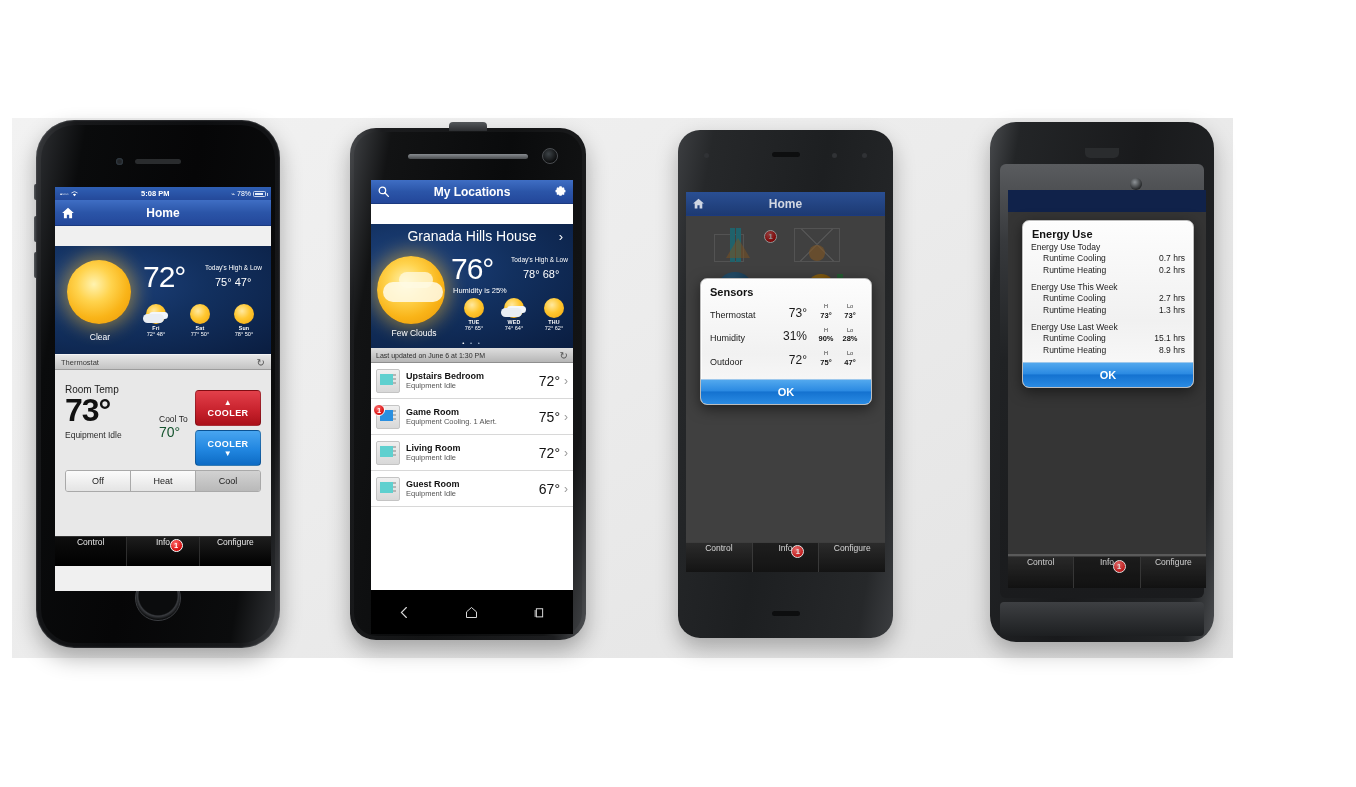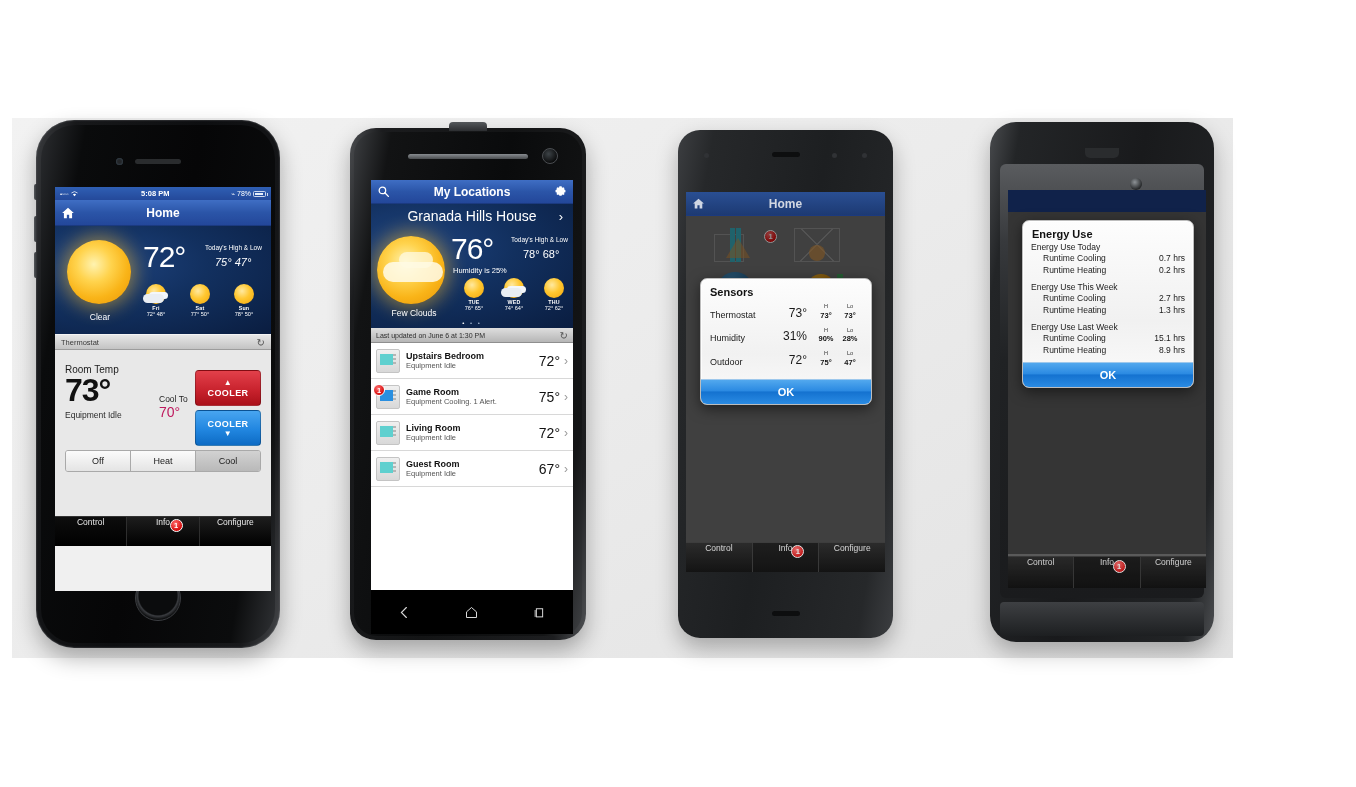--- a/index.html
+++ b/index.html
@@ -109,21 +109,21 @@
 
   .navbar { height:26px; background: linear-gradient(180deg,#3f6ec4 0%,#2b55a8 50%,#23479a 100%);
     display:flex; align-items:center; justify-content:center; position:relative;
     color:#fff; font-weight:bold; font-size:12px; border-bottom:1px solid #1b3a80; }
   .navbar .nb-icon { position:absolute; display:flex; align-items:center; justify-content:center; }
   .navbar .nb-left { left:6px; }
   .navbar .nb-right { right:6px; }
 
   
   .weather { position:relative; height:108px; overflow:hidden;
-    background: radial-gradient(ellipse at 20% 35%, #1f4480 0%, #12305f 45%, #0a1d40 100%); color:#fff; }
+    background: radial-gradient(ellipse at 20% 35%, #1f4480 0%, #12305f 45%, #0a1d40 100%); color:#fff;margin-top:20px; }
   .weather.w2 { height:124px; }
   .sun { position:absolute; border-radius:50%;
     background: radial-gradient(circle at 42% 38%, #fff3b0 0%, #ffd34d 32%, #f9b418 62%, #e89406 100%);
     box-shadow: 0 0 18px 5px rgba(255,190,40,.45); }
   .cur-temp { position:absolute; font-weight:300; letter-spacing:-1px; }
   .hl-label { position:absolute; font-size:6.5px; line-height:1.15; }
   .hl-vals { position:absolute; font-size:11px; font-weight:400; }
   .cond { position:absolute; font-size:8.5px; }
   .fc { position:absolute; text-align:center; width:34px; }
   .fc .ic { width:20px;height:20px;margin:0 auto 1px; border-radius:50%;
@@ -146,21 +146,21 @@
   .subbar .sp { flex:1; }
   .refresh { font-size:10px; color:#555; }
 
   
   .therm { background:#e8e8e8; height:166px; position:relative; padding:14px 10px 0; }
   .room-temp-label { font-size:10px; color:#1b1b1b; }
   .big-temp { font-size:32px; font-weight:bold; line-height:.95; letter-spacing:-1px; color:#111; }
   .equip { font-size:8.5px; color:#2a2a2a; margin-top:5px; }
   .coolto { position:absolute; left:104px; top:44px; text-align:left; }
   .coolto .l { font-size:8.5px; color:#222; }
-  .coolto .v { font-size:14px; color:#be185d; }
+  .coolto .v { font-size:14px; color:#14532d; }
   .btn-warm, .btn-cool { position:absolute; right:10px; width:66px; height:36px; border-radius:4px;
     color:#fff; font-size:9px; font-weight:bold; letter-spacing:.4px;
     display:flex; flex-direction:column; align-items:center; justify-content:center; gap:1px;
     border:1px solid rgba(0,0,0,.25); }
   .btn-warm { top:20px; background: linear-gradient(180deg,#e2404a 0%,#c9232e 55%,#ab1019 100%); }
   .btn-cool { top:60px; background: linear-gradient(180deg,#48a5f0 0%,#2186e0 55%,#0d6bc4 100%); }
   .seg { position:absolute; left:10px; right:10px; top:100px; height:22px; display:flex;
     border:1px solid #a9a9a9; border-radius:3px; overflow:hidden; }
   .seg div { flex:1; display:flex; align-items:center; justify-content:center; font-size:9px; color:#1a1a1a;
     background: linear-gradient(180deg,#fbfbfb,#e4e4e4); border-right:1px solid #a9a9a9; }
@@ -267,21 +267,21 @@
               <path d="M12 3 L22 12 h-3 v9 h-5 v-6 h-4 v6 H5 v-9 H2 Z" fill="#fff"></path>
             </svg>
           </span>
           <span>Home</span>
         </div>
 
         <div class="weather">
           <div class="sun" style="left:12px; top:14px; width:64px; height:64px;"></div>
           <div class="cur-temp" style="left:88px; top:14px; font-size:30px;">72°</div>
           <div class="hl-label" style="left:150px; top:18px;">Today's High &amp; Low</div>
-          <div class="hl-vals" style="left:160px; top:30px;font-style:italic;">75° 47°</div>
+          <div class="hl-vals" style="left:160px; top:30px;">75° 47°</div>
           <div class="cond" style="left:24px; top:86px; width:42px; text-align:center;">Clear</div>
 
           <div class="fc" style="left:84px; top:58px;">
             <div class="ic cloudy"></div>
             <div class="d">Fri</div>
             <div class="t">72° 48°</div>
           </div>
           <div class="fc" style="left:128px; top:58px;">
             <div class="ic"></div>
             <div class="d">Sat</div>

